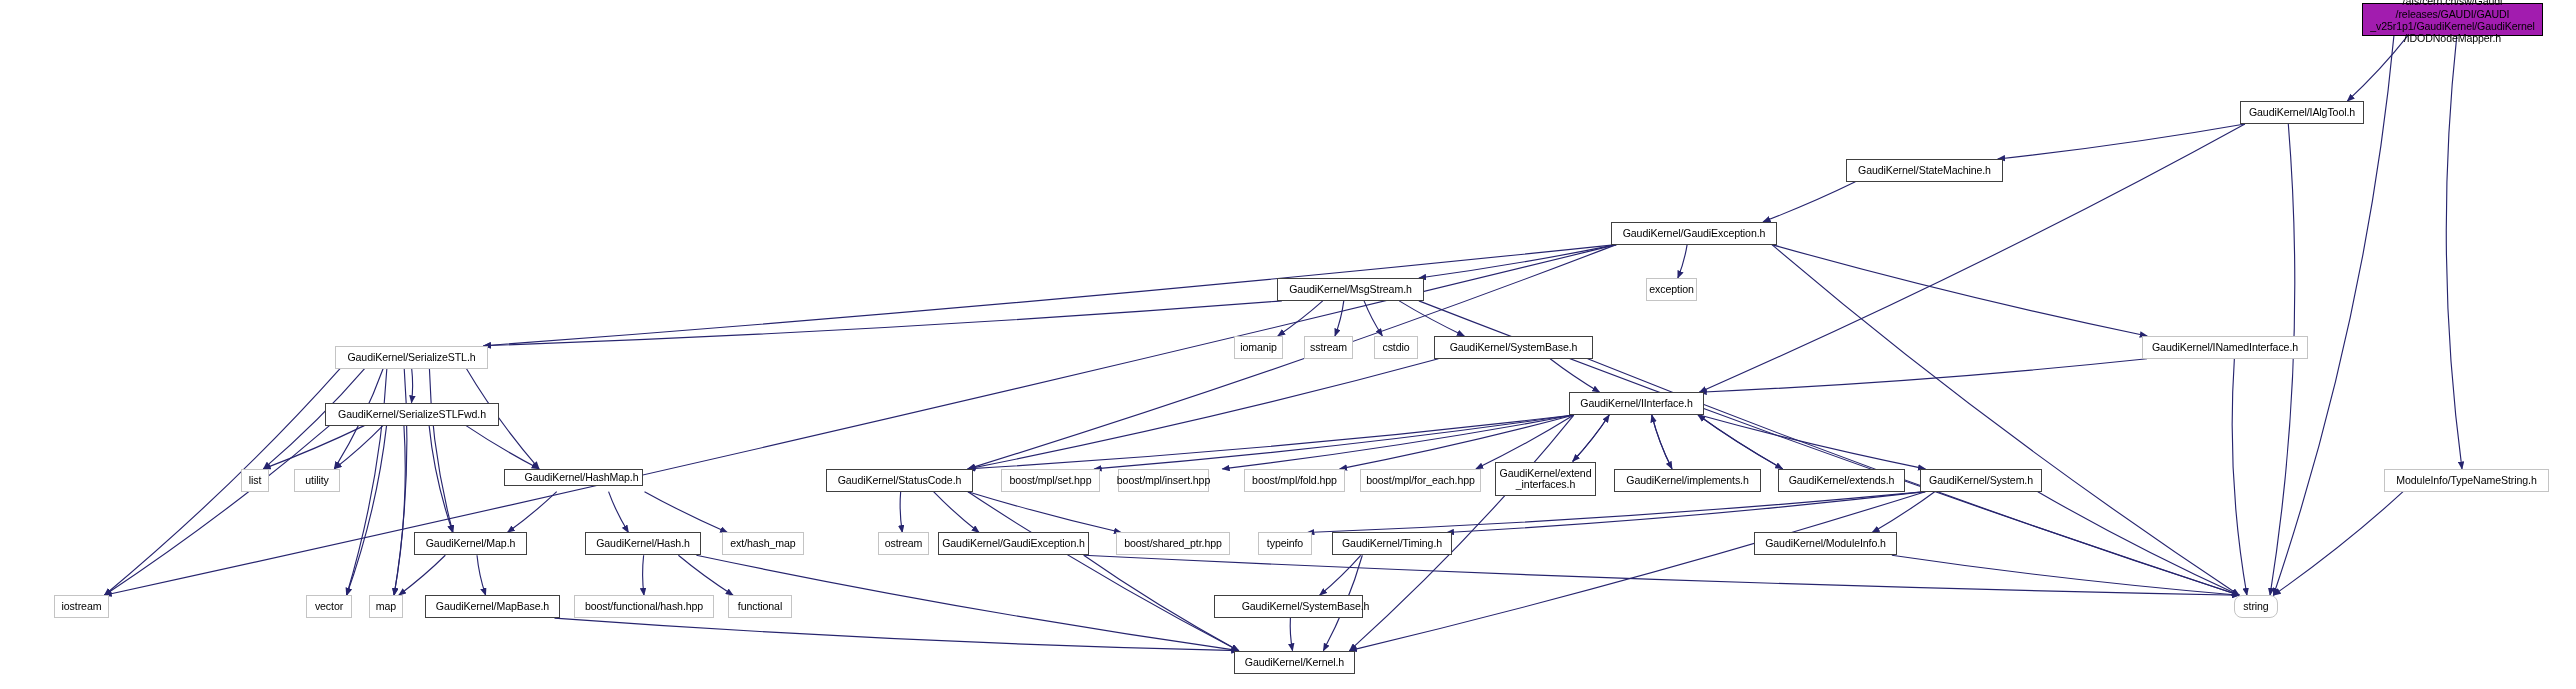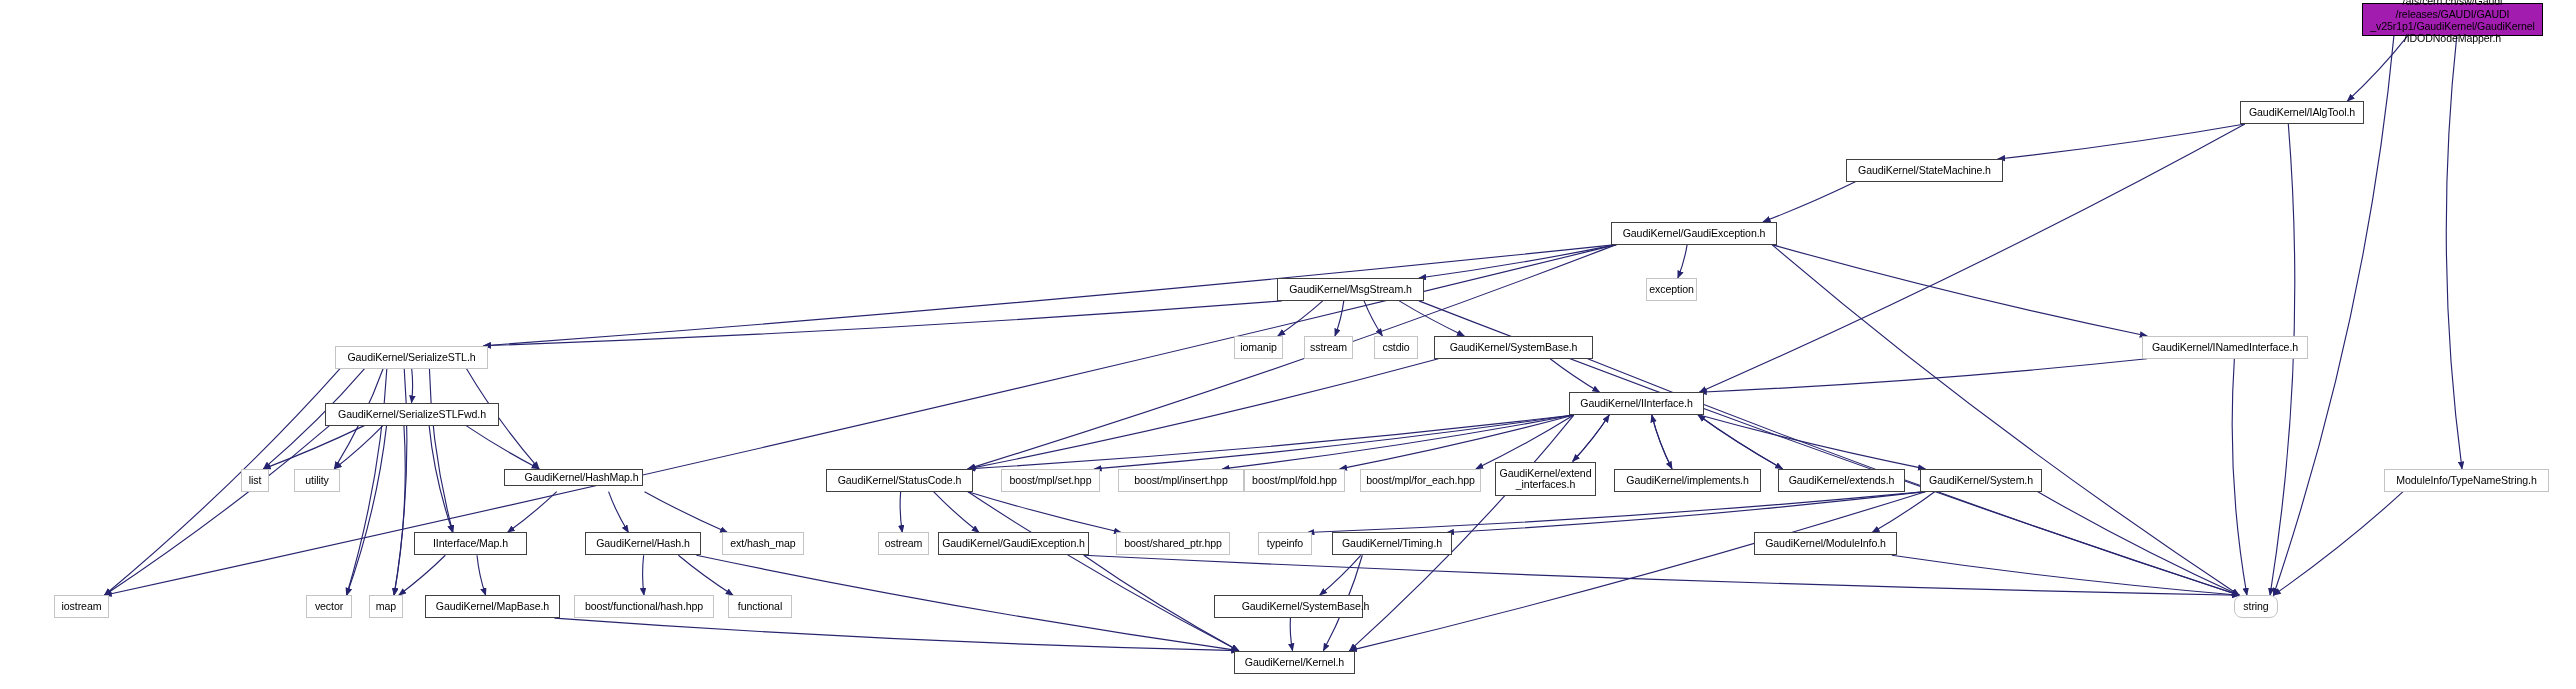--- a/index.html
+++ b/index.html
@@ -158,30 +158,30 @@
       <div class="node " style="left: 1304px; top: 336px; width: 49px; height: 23px;">sstream</div>
       <div class="node " style="left: 1374px; top: 336px; width: 44px; height: 23px;">cstdio</div>
       <div class="node strong" style="left: 1434px; top: 336px; width: 159px; height: 23px;">GaudiKernel/SystemBase.h</div>
       <div class="node strong" style="left: 325px; top: 403px; width: 174px; height: 23px;">GaudiKernel/SerializeSTLFwd.h</div>
       <div class="node strong" style="left: 1569px; top: 392px; width: 135px; height: 23px;">GaudiKernel/IInterface.h</div>
       <div class="node " style="left: 241px; top: 469px; width: 28px; height: 23px;">list</div>
       <div class="node " style="left: 294px; top: 469px; width: 46px; height: 23px;">utility</div>
       <div class="node strong" style="left: 504px; top: 469px; width: 139px; height: 17px; padding-left: 16px;">GaudiKernel/HashMap.h</div>
       <div class="node strong" style="left: 826px; top: 469px; width: 147px; height: 23px;">GaudiKernel/StatusCode.h</div>
       <div class="node " style="left: 1001px; top: 469px; width: 99px; height: 23px;">boost/mpl/set.hpp</div>
-      <div class="node " style="left: 1118px; top: 469px; width: 126px; height: 23px;">boost/mpl/insert.hpp</div>
+      <div class="node " style="left: 1118px; top: 469px; width: 91px; height: 23px;">boost/mpl/insert.hpp</div>
       <div class="node " style="left: 1244px; top: 469px; width: 101px; height: 23px;">boost/mpl/fold.hpp</div>
       <div class="node " style="left: 1360px; top: 469px; width: 121px; height: 23px;">boost/mpl/for_each.hpp</div>
       <div class="node strong" style="left: 1495px; top: 462px; width: 101px; height: 34px;">GaudiKernel/extend
 _interfaces.h</div>
       <div class="node strong" style="left: 1614px; top: 469px; width: 147px; height: 23px;">GaudiKernel/implements.h</div>
       <div class="node strong" style="left: 1778px; top: 469px; width: 127px; height: 23px;">GaudiKernel/extends.h</div>
       <div class="node strong" style="left: 1920px; top: 469px; width: 122px; height: 23px;">GaudiKernel/System.h</div>
       <div class="node " style="left: 2384px; top: 469px; width: 165px; height: 23px;">ModuleInfo/TypeNameString.h</div>
-      <div class="node strong" style="left: 414px; top: 532px; width: 113px; height: 23px;">IInterface/Map.h</div>
+      <div class="node strong" style="left: 414px; top: 532px; width: 113px; height: 23px;">GaudiKernel/Map.h</div>
       <div class="node strong" style="left: 585px; top: 532px; width: 116px; height: 23px;">GaudiKernel/Hash.h</div>
       <div class="node " style="left: 722px; top: 532px; width: 82px; height: 23px;">ext/hash_map</div>
       <div class="node " style="left: 878px; top: 532px; width: 51px; height: 23px;">ostream</div>
       <div class="node strong" style="left: 938px; top: 532px; width: 151px; height: 23px;">GaudiKernel/GaudiException.h</div>
       <div class="node " style="left: 1116px; top: 532px; width: 114px; height: 23px;">boost/shared_ptr.hpp</div>
       <div class="node " style="left: 1258px; top: 532px; width: 54px; height: 23px;">typeinfo</div>
       <div class="node strong" style="left: 1332px; top: 532px; width: 120px; height: 23px;">GaudiKernel/Timing.h</div>
       <div class="node strong" style="left: 1754px; top: 532px; width: 143px; height: 23px;">GaudiKernel/ModuleInfo.h</div>
       <div class="node " style="left: 54px; top: 595px; width: 55px; height: 23px;">iostream</div>
       <div class="node " style="left: 306px; top: 595px; width: 46px; height: 23px;">vector</div>

